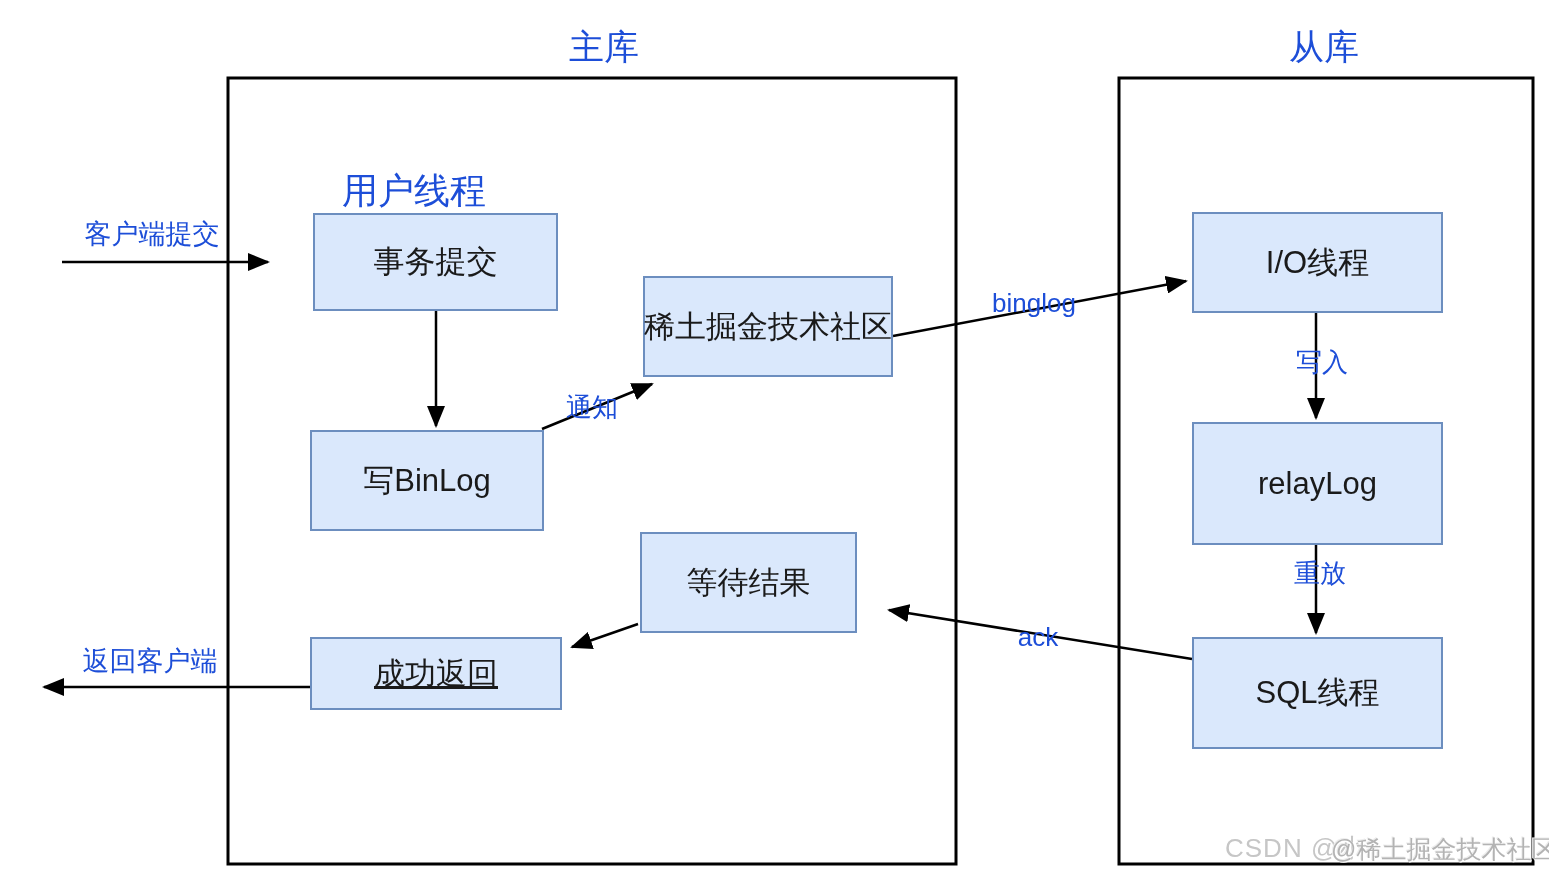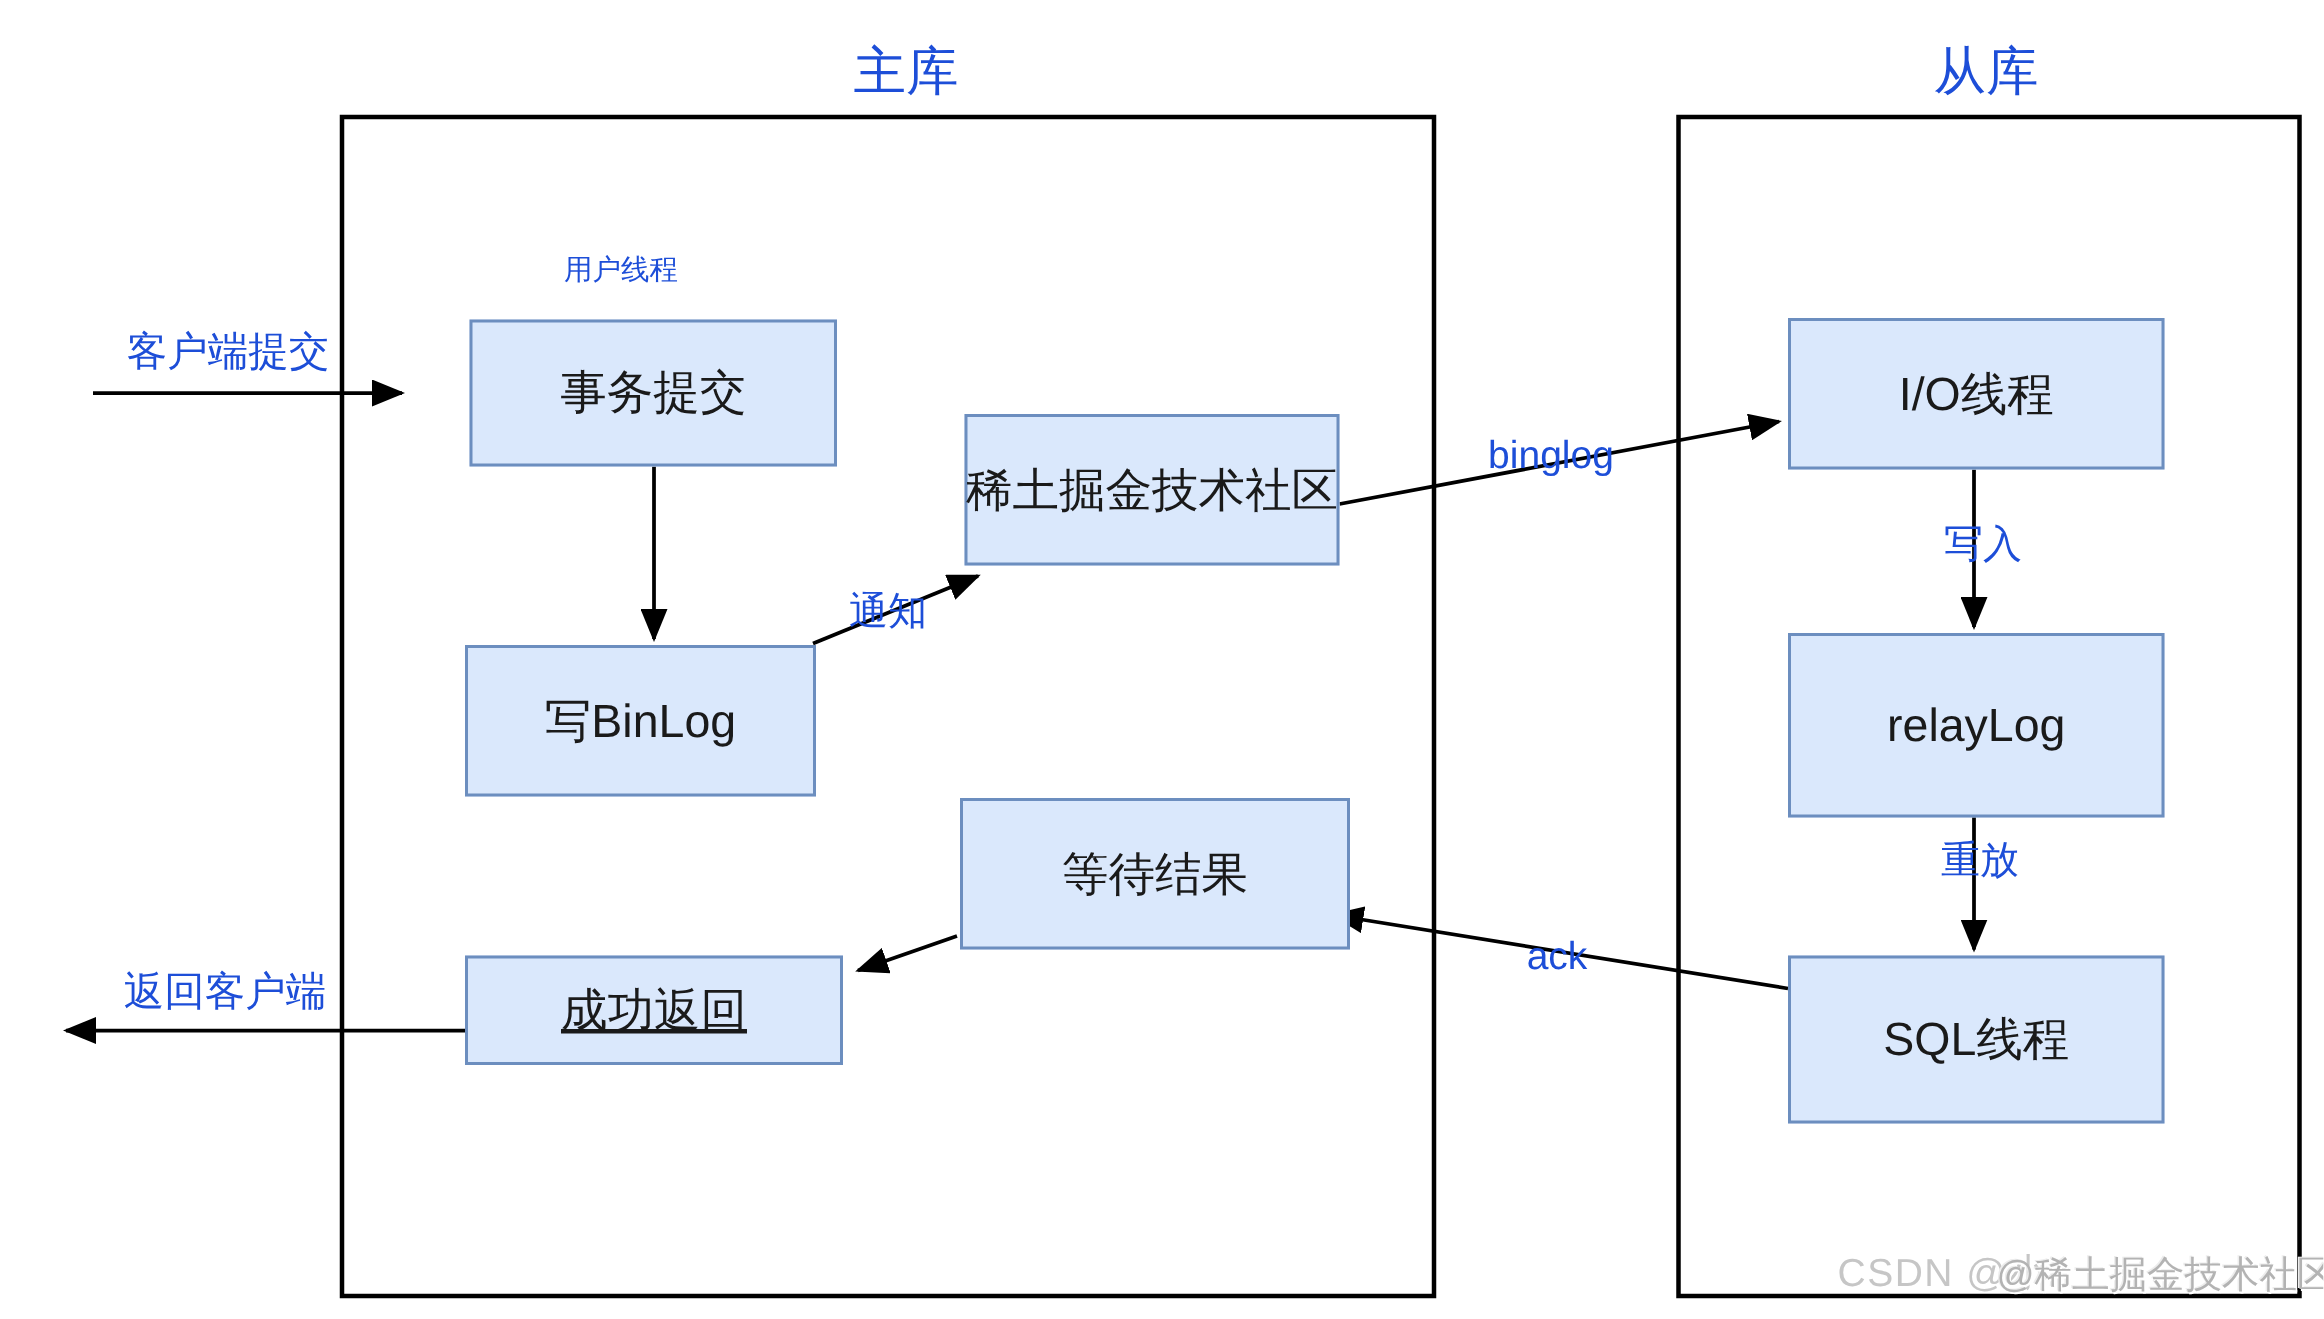--- a/index.html
+++ b/index.html
@@ -25,21 +25,21 @@
     border:2px solid var(--box-border);
     display:flex;align-items:center;justify-content:center;
     font-size:31px;color:#1a1a1a;box-sizing:border-box;
     white-space:nowrap;
   }
   .label{
     position:absolute;transform:translateX(-50%);
     font-size:26px;color:#1d4ed8;white-space:nowrap;
   }
   .label.big{font-size:35px;}
-  .label.mid{font-size:19px;text-align:center;}
+  .label.mid{font-size:36px;text-align:center;}
   .label.edge27{font-size:27px;}
   .watermark{position:absolute;left:1225px;top:831px;font-size:26px;white-space:nowrap;}
   .wm1{color:var(--watermark);letter-spacing:1px;}
   .wm2{
     position:absolute;left:106px;top:2px;font-size:25px;color:#b3b3b3;
     text-shadow:1px 1px 0 #ffffff,-1px -1px 0 #ededed;white-space:nowrap;
   }
 </style>
 </head>
 <body>
@@ -73,21 +73,21 @@
 
   <div class="node" style="left:313px;top:213px;width:245px;height:98px;text-align:center;">
     <span>事务提交</span>
   </div>
   <div class="node" style="left:310px;top:430px;width:234px;height:101px;">
     <span>写BinLog</span>
   </div>
   <div class="node" style="left:643px;top:276px;width:250px;height:101px;">
     <span>稀土掘金技术社区</span>
   </div>
-  <div class="node" style="left:640px;top:532px;width:260px;height:101px;">
+  <div class="node" style="left:640px;top:532px;width:217px;height:101px;">
     <span>等待结果</span>
   </div>
   <div class="node" style="left:310px;top:637px;width:252px;height:73px;text-decoration:underline;">
     <span>成功返回</span>
   </div>
 
   <div class="node" style="left:1192px;top:212px;width:251px;height:101px;">
     <span>I/O线程</span>
   </div>
   <div class="node" style="left:1192px;top:422px;width:251px;height:123px;">

